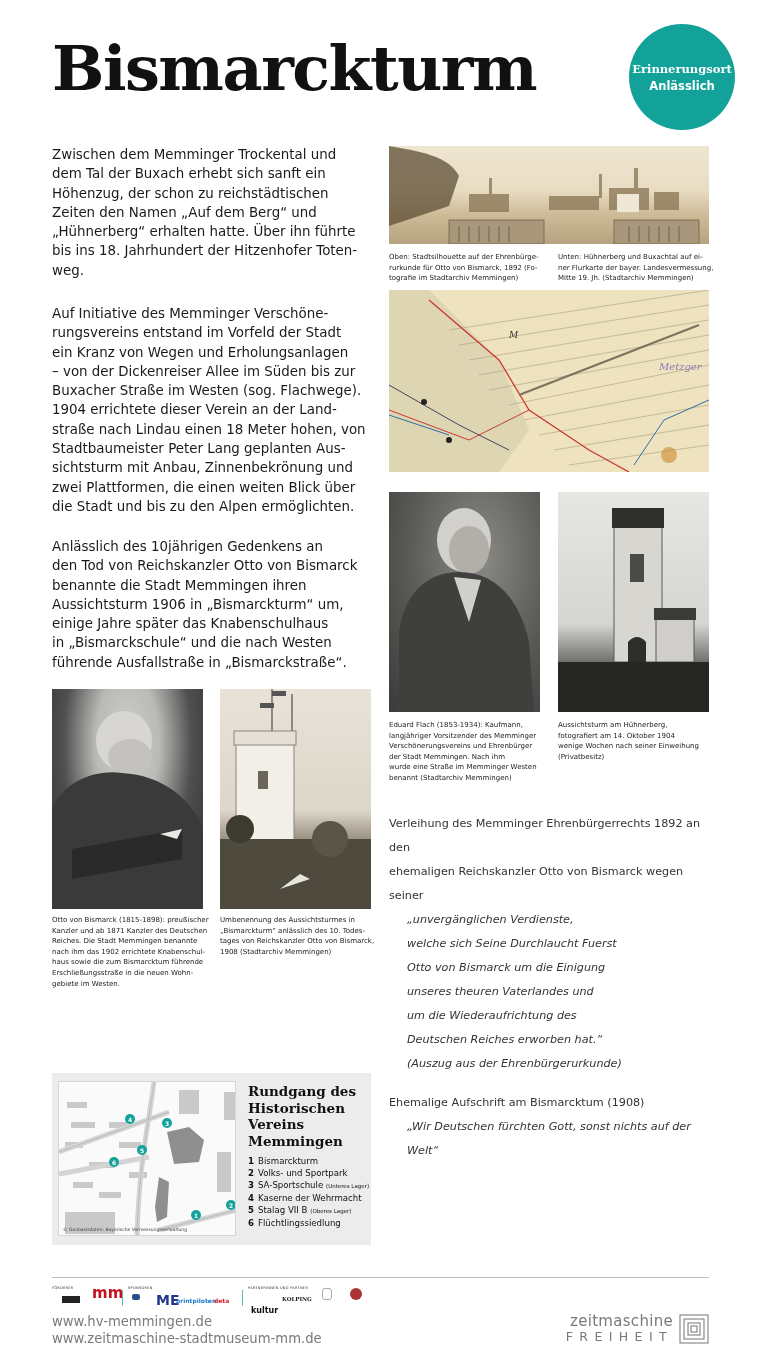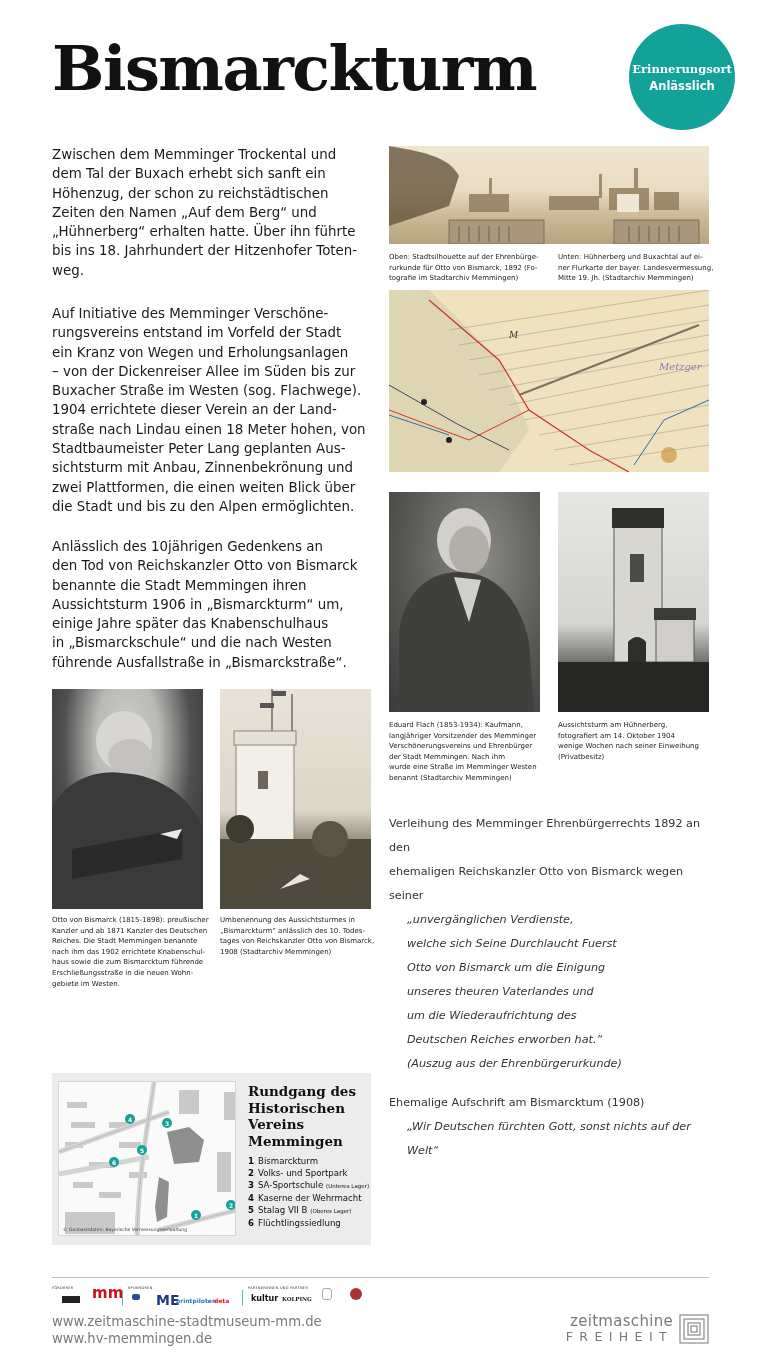--- a/index.html
+++ b/index.html
@@ -337,29 +337,29 @@
   <div style="position:absolute; left:10px; top:12px; width:18px; height:7px; background:#222;"></div>
   <span class="logo" style="left:34px; top:0; color:#c4121f; font-size:15px;margin-left:6px;">mm</span>
   <div class="vsep" style="left:70px;"></div>
   <span class="sponsor-label" style="left:76px; top:2px;">SPONSOREN</span>
   <div style="position:absolute; left:80px; top:10px; width:8px; height:6px; background:#2b4e8c; border-radius:2px;"></div>
   <span class="logo" style="left:104px; top:8px; color:#233a8a; font-size:14px;text-align:center;">ME</span>
   <span class="logo" style="left:124px; top:13px; color:#1f78c8;">printpiloten</span>
   <span class="logo" style="left:162px; top:13px; color:#d3202f;">deta</span>
   <div class="vsep" style="left:190px;"></div>
   <span class="sponsor-label" style="left:196px; top:2px;">PARTNERINNEN UND PARTNER</span>
-  <span class="logo" style="left:199px; top:10px; color:#111; font-size:8px;">kultur</span>
+  <span class="logo" style="left:199px; top:22px; color:#111; font-size:8px;">kultur</span>
   <span class="logo" style="left:230px; top:12px; color:#222; font-family:'DejaVu Serif',serif; font-size:5.5px;">KOLPING</span>
   <div style="position:absolute; left:270px; top:4px; width:10px; height:12px; border:1px solid #aaa; border-radius:3px;"></div>
   <div style="position:absolute; left:298px; top:4px; width:12px; height:12px; background:#a33; border-radius:50%;"></div>
 </div>
 
 <div class="urls">
+  <div>www.hv-memmingen.de</div>
   <div>www.zeitmaschine-stadtmuseum-mm.de</div>
-  <div>www.hv-memmingen.de</div>
 </div>
 
 <div class="zm-logo">
   <span class="t1">zeitmaschine</span>
   <span class="t2">FREIHEIT</span>
   <svg class="sq" viewBox="0 0 30 30">
     <g fill="none" stroke="#8a8a8a" stroke-width="1.2">
       <rect x="1" y="1" width="28" height="28"></rect>
         <rect x="5" y="5" width="20" height="20"></rect>
       <rect x="9" y="9" width="12" height="12"></rect>

